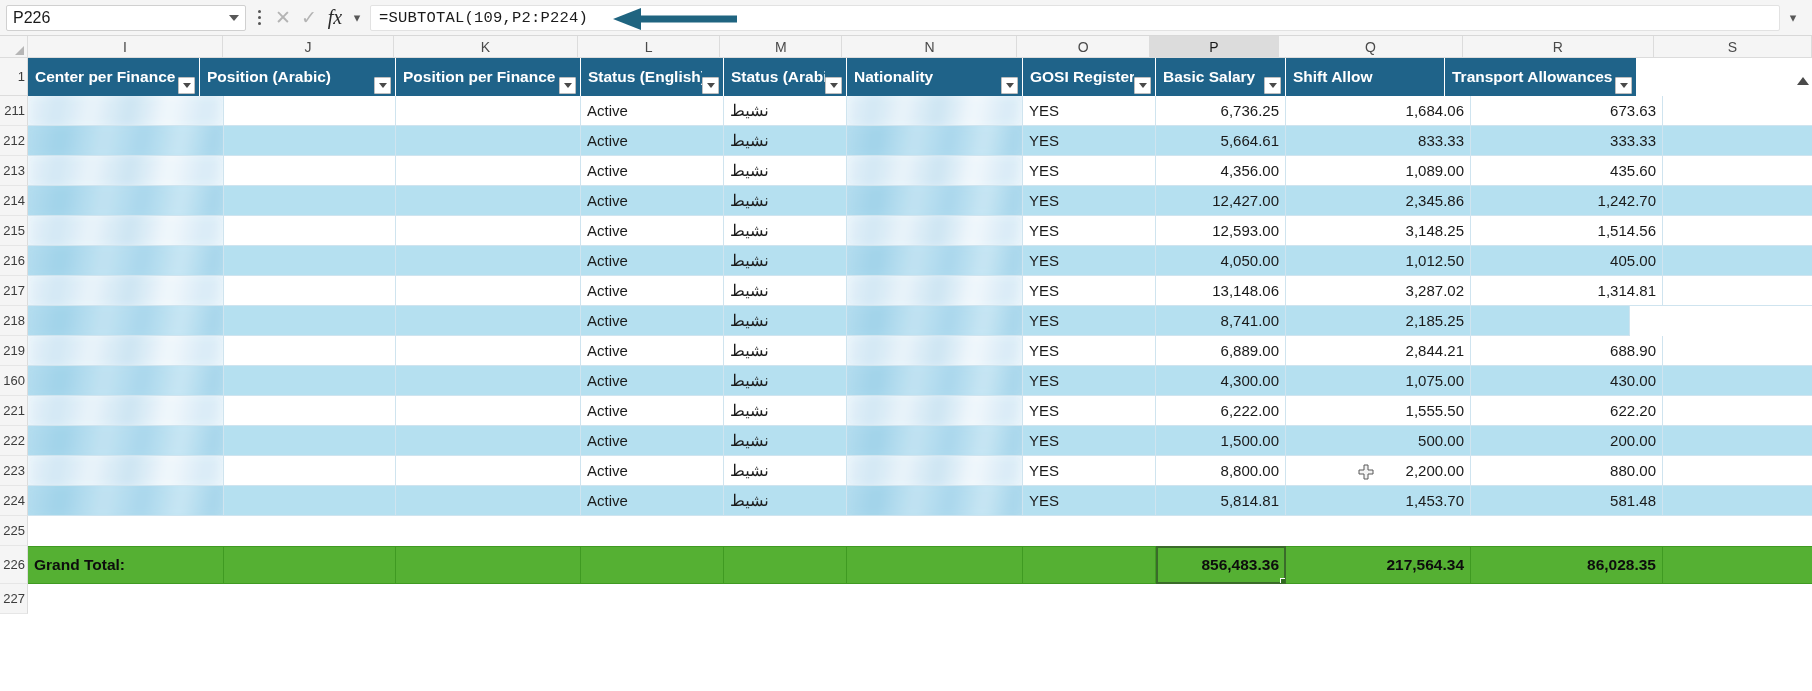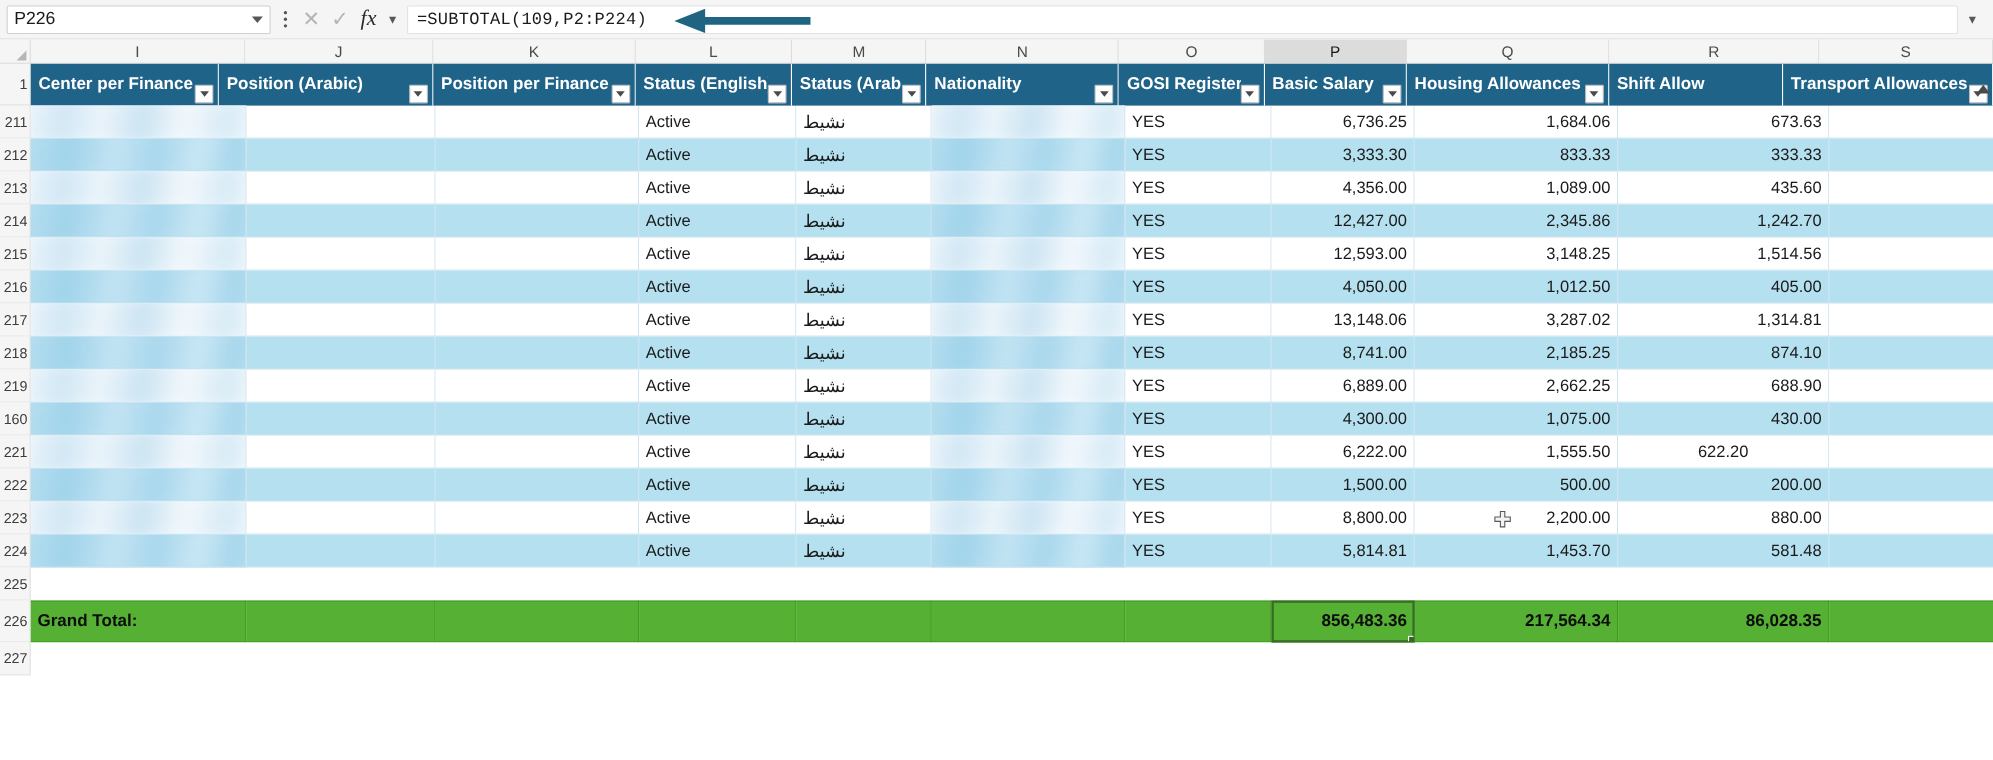--- a/index.html
+++ b/index.html
@@ -316,24 +316,20 @@
       <span class="filt"></span>
     </div>
     <div class="hcell" style="width:133px">
       <span class="htext">GOSI Register</span>
       <span class="filt"></span>
     </div>
     <div class="hcell" style="width:130px">
       <span class="htext">Basic Salary</span>
       <span class="filt"></span>
     </div>
-    <div class="hcell" style="width:185px">
-      <span class="htext">Housing Allowances</span>
-      <span class="filt"></span>
-    </div>
     <div class="hcell" style="width:159px">
       <span class="htext">Shift Allow</span>
     </div>
     <div class="hcell" style="width:192px">
       <span class="htext">Transport Allowances</span>
       <span class="filt"></span>
     </div>
   </div>
 
   <div id="body-rows">
@@ -390,21 +386,21 @@
         <div class="cell band-b rtl" style="width: 123px; min-width: 123px;">
           <span>نشيط</span>
         </div>
         <div class="cell band-b ctr blurcell" style="width: 176px; min-width: 176px;">
           <span class="blurfill"></span>
         </div>
         <div class="cell band-b ctr" style="width: 133px; min-width: 133px;">
           <span>YES</span>
         </div>
         <div class="cell band-b num" style="width: 130px; min-width: 130px;">
-          <span>3,333.30</span>
+          <span>5,664.61</span>
         </div>
         <div class="cell band-b num" style="width: 185px; min-width: 185px;">
           <span>833.33</span>
         </div>
         <div class="cell band-b num" style="width: 192px; min-width: 192px;">
           <span>333.33</span>
         </div>
         <div class="cell band-b ctr" style="width: 159px; min-width: 159px;">
           <span></span>
         </div>
@@ -611,23 +607,20 @@
         </div>
         <div class="cell band-b ctr" style="width: 133px; min-width: 133px;">
           <span>YES</span>
         </div>
         <div class="cell band-b num" style="width: 130px; min-width: 130px;">
           <span>8,741.00</span>
         </div>
         <div class="cell band-b num" style="width: 185px; min-width: 185px;">
           <span>2,185.25</span>
         </div>
-        <div class="cell band-b num" style="width: 192px; min-width: 192px;">
-          <span>874.10</span>
-        </div>
         <div class="cell band-b ctr" style="width: 159px; min-width: 159px;">
           <span></span>
         </div>
       </div>
       <div class="row">
         <div class="rnum">219</div>
         <div class="cell band-a ctr blurcell" style="width: 196px; min-width: 196px;">
           <span class="blurfill"></span>
         </div>
         <div class="cell band-a ctr" style="width: 172px; min-width: 172px;">
@@ -645,21 +638,21 @@
         <div class="cell band-a ctr blurcell" style="width: 176px; min-width: 176px;">
           <span class="blurfill"></span>
         </div>
         <div class="cell band-a ctr" style="width: 133px; min-width: 133px;">
           <span>YES</span>
         </div>
         <div class="cell band-a num" style="width: 130px; min-width: 130px;">
           <span>6,889.00</span>
         </div>
         <div class="cell band-a num" style="width: 185px; min-width: 185px;">
-          <span>2,662.25</span>
+          <span>2,844.21</span>
         </div>
         <div class="cell band-a num" style="width: 192px; min-width: 192px;">
           <span>688.90</span>
         </div>
         <div class="cell band-a ctr" style="width: 159px; min-width: 159px;">
           <span></span>
         </div>
       </div>
       <div class="row">
         <div class="rnum">160</div>
@@ -719,21 +712,21 @@
         </div>
         <div class="cell band-a ctr" style="width: 133px; min-width: 133px;">
           <span>YES</span>
         </div>
         <div class="cell band-a num" style="width: 130px; min-width: 130px;">
           <span>6,222.00</span>
         </div>
         <div class="cell band-a num" style="width: 185px; min-width: 185px; text-align: right;">
           <span>1,555.50</span>
         </div>
-        <div class="cell band-a num" style="width: 192px; min-width: 192px; justify-content: center;">
+        <div class="cell band-a num" style="width: 192px; min-width: 192px;">
           <span>622.20</span>
         </div>
         <div class="cell band-a ctr" style="width: 159px; min-width: 159px;">
           <span></span>
         </div>
       </div>
       <div class="row">
         <div class="rnum">222</div>
         <div class="cell band-b ctr blurcell" style="width: 196px; min-width: 196px;">
           <span class="blurfill"></span>

